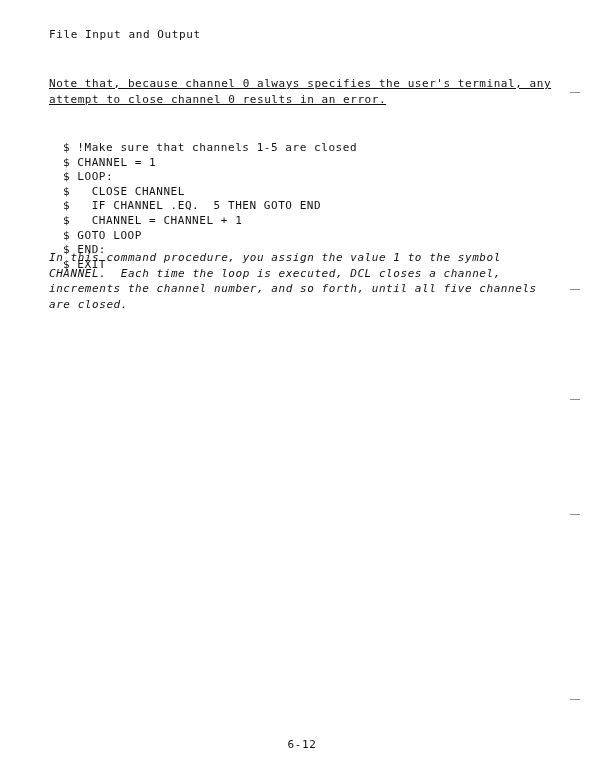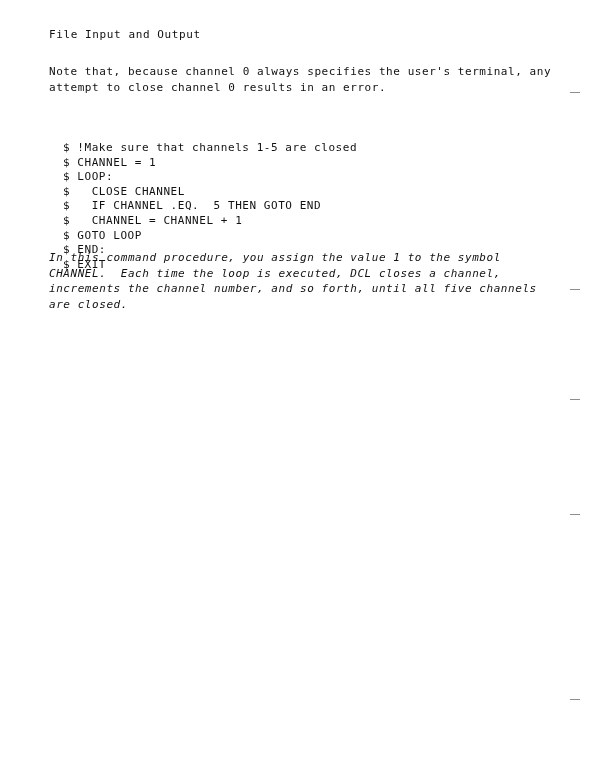--- a/index.html
+++ b/index.html
@@ -27,21 +27,21 @@
     white-space: pre;
   }
   .body-text {
     position: absolute;
     left: 49px;
     font-size: 11px;
     line-height: 15.5px;
     letter-spacing: 0.55px;
     white-space: pre;
   }
-  #para1 { top: 64px; }
+  #para1 { top: 76px; text-decoration: underline; }
   #para2 { top: 101px; }
   #code  { top: 130px; left: 63px; line-height: 14.6px; }
   #para3 { top: 250px; font-style: italic; }
   .folio {
     position: absolute;
     left: 0;
     right: 0;
     top: 738px;
     text-align: center;
     font-size: 11px;
@@ -79,20 +79,21 @@
 $   CHANNEL = CHANNEL + 1
 $ GOTO LOOP
 $ END:
 $ EXIT</pre>
 
   <div class="body-text" id="para3">In this command procedure, you assign the value 1 to the symbol
 CHANNEL.  Each time the loop is executed, DCL closes a channel,
 increments the channel number, and so forth, until all five channels
 are closed.</div>
 
+  <div class="folio">6-12</div>
 
   <div class="edge-marks">
     <div class="edge-mark" style="top:92px;"></div>
     <div class="edge-mark" style="top:289px;"></div>
     <div class="edge-mark" style="top:399px;"></div>
     <div class="edge-mark" style="top:514px;"></div>
     <div class="edge-mark" style="top:699px;"></div>
   </div>
 
 </div>

